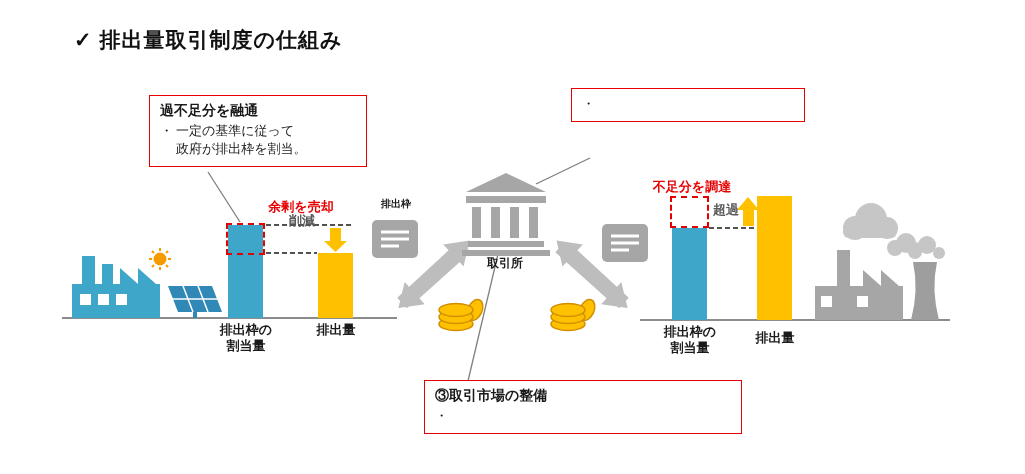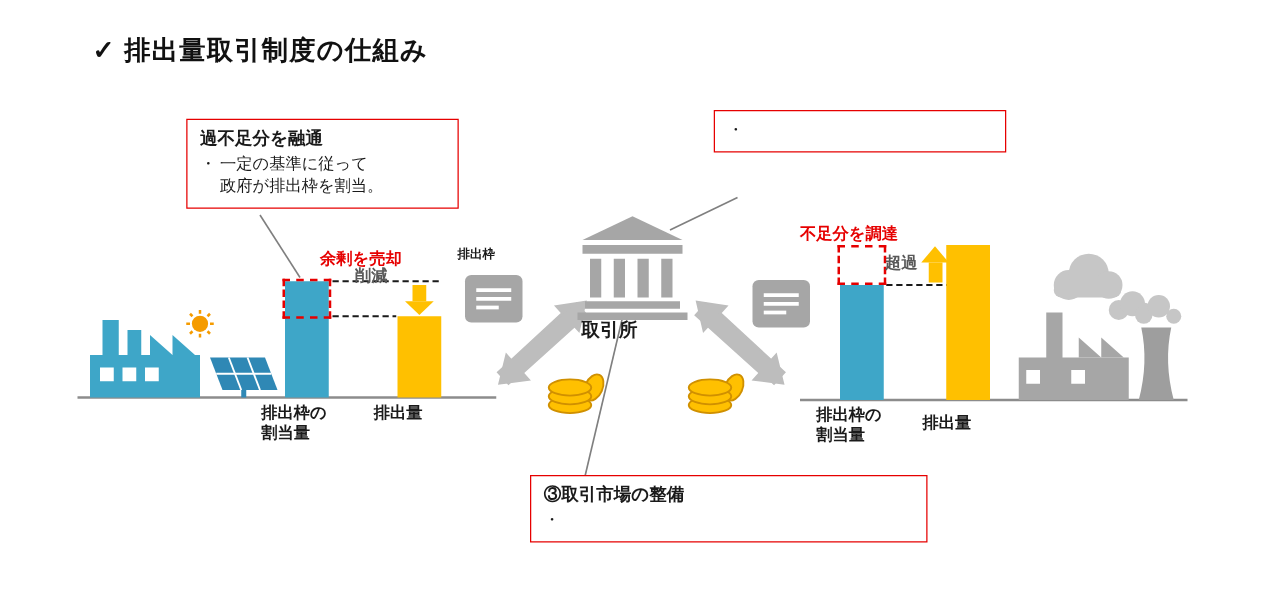--- a/index.html
+++ b/index.html
@@ -15,24 +15,24 @@
     border:1.5px solid #e60000;background:#fff;padding:6px 10px 8px 10px;font-size:13px;
   }
   .callout .heading{font-weight:bold;font-size:14px;margin-bottom:2px;}
   .callout .body{display:flex;line-height:1.4;}
   .callout .bullet{width:16px;flex:0 0 16px;}
   .callout .text{white-space:pre-line;}
   .bar{position:absolute;}
   .bar.blue{background:#3ea6c8;}
   .bar.yellow{background:#ffc000;}
   .red-dash{position:absolute;border:2px dashed #e60000;background:transparent;}
-  .lbl{position:absolute;font-weight:bold;font-size:13px;line-height:1.25;white-space:pre-line;}
+  .lbl{position:absolute;text-align:center;font-weight:bold;font-size:13px;line-height:1.25;white-space:pre-line;}
   .lbl.red{color:#e60000;}
   .lbl.gray{color:#595959;}
-  .lbl.big{font-size:15px;}
+  .lbl.big{font-size:12px;}
   svg.overlay{position:absolute;left:0;top:0;}
 </style>
 </head>
 <body>
 
 <div class="canvas">
 
   <div class="abs page-title">✓ 排出量取引制度の仕組み</div>
 
   <svg class="overlay" width="1025" height="474" viewBox="0 0 1025 474">

